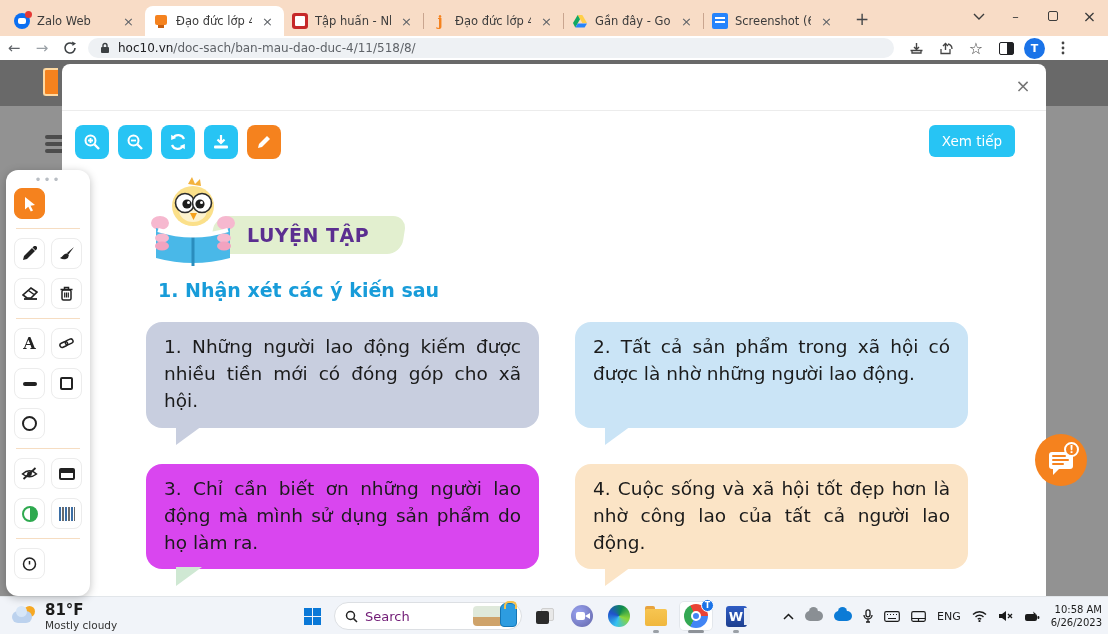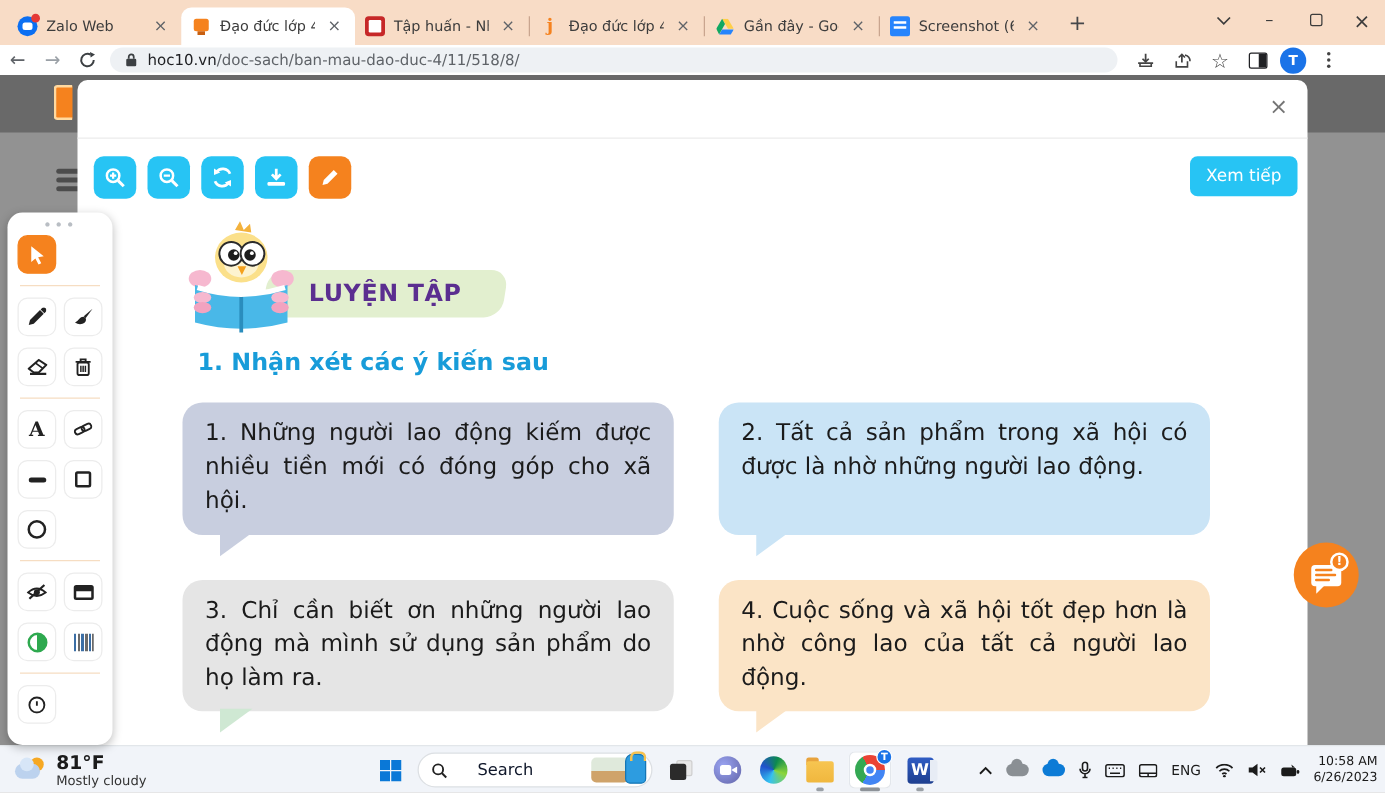--- a/index.html
+++ b/index.html
@@ -49,36 +49,36 @@
   .dim-area { position:absolute; left:0; top:60px; width:1108px; height:536px; background:#929292; }
   .dim-header { position:absolute; left:0; top:0; width:100%; height:46px; background:#696969; }
   .logo-sliver { position:absolute; left:43px; top:8px; width:15px; height:28px; background:#f5821e; border-radius:3px 0 0 3px; border:2px solid #ffd9a0; border-right:none; }
   .hamburger { position:absolute; left:45px; top:75px; width:22px; height:18px; display:flex; flex-direction:column; justify-content:space-between; }
   .hamburger span { display:block; height:4px; background:#4c4c4c; border-radius:2px; }
 
   
   .modal { position:absolute; left:62px; top:64px; width:984px; height:532px; background:#ffffff; border-radius:8px 8px 0 0; }
   .modal-close { position:absolute; top:10px; right:12px; width:22px; height:22px; display:flex; align-items:center; justify-content:center; color:#757575; font-size:18px; }
   .modal-divider { position:absolute; top:46px; left:0; width:100%; height:1px; background:#ececec; }
-  .pdf-toolbar { position:absolute; top:61px; left:13px; right:5px; height:34px; display:flex; align-items:center; gap:9px; }
+  .pdf-toolbar { position:absolute; top:61px; left:13px; right:28px; height:34px; display:flex; align-items:center; gap:9px; }
   .tbtn { width:34px; height:34px; border-radius:8px; background:#27c4f4; display:flex; align-items:center; justify-content:center; }
   .tbtn.orange { background:#f5821e; }
   .next-btn { position:absolute; right:3px; top:0; width:86px; height:32px; border-radius:6px; background:#27c4f4; color:#fff; font-size:13.5px; display:flex; align-items:center; justify-content:center; }
 
   .lesson { position:absolute; left:84px; top:112px; width:822px; }
   .mascot { position:absolute; left:0; top:0; width:92px; height:92px; z-index:2; }
   .pill { position:absolute; left:66px; top:40px; width:192px; height:38px; background:#e2efcf; border-radius:14px; transform:skewX(-9deg); display:flex; align-items:center; justify-content:center; }
   .pill span { transform:skewX(9deg); color:#5b2e90; font-weight:bold; font-size:19px; letter-spacing:.5px; }
   .question { position:absolute; left:12px; top:103px; color:#189cd9; font-weight:bold; font-size:19px; }
   .cards { position:absolute; left:0; top:146px; width:822px; display:grid; grid-template-columns:1fr 1fr; column-gap:32px; row-gap:33px;gap:36px; }
   .card { position:relative; border-radius:16px; padding:11px 18px 13px 18px; font-size:18.5px; line-height:1.47; color:#1b1b1b; text-align:justify; }
   .card::after { content:""; position:absolute; left:30px; bottom:-17px; width:0; height:0; border-top:19px solid transparent; border-right:26px solid transparent; border-left:0; }
   .card.c1 { background:#c8cedf; } .card.c1::after { border-top-color:#c8cedf; }
   .card.c2 { background:#cae4f6; } .card.c2::after { border-top-color:#cae4f6; }
-  .card.c3 { background:#e5e5e5; } .card.c3::after { border-top-color:#cfe8d3; }
+  .card.c3 { background:#d946ef; } .card.c3::after { border-top-color:#cfe8d3; }
   .card.c4 { background:#fbe4c6; } .card.c4::after { border-top-color:#fbe4c6; }
 
   
   .fab { position:absolute; left:1035px; top:434px; width:52px; height:52px; border-radius:50%; background:#f5821e; z-index:6; display:flex; align-items:center; justify-content:center; }
   .fab .bubble { position:relative; width:24px; height:17px; background:#fff; border-radius:3px; }
   .fab .bubble i { position:absolute; left:3px; height:2px; background:#f5821e; border-radius:1px; }
   .fab .bubble i:nth-child(1){ top:3px; width:14px; }
   .fab .bubble i:nth-child(2){ top:7px; width:17px; }
   .fab .bubble i:nth-child(3){ top:11px; width:12px; }
   .fab .bubble::after { content:""; position:absolute; left:4px; bottom:-6px; border-top:7px solid #fff; border-right:7px solid transparent; }
@@ -108,21 +108,21 @@
   .wicon .sun { position:absolute; left:12px; top:0; width:11px; height:11px; border-radius:50%; background:#f6a823; }
   .wicon .cl { position:absolute; left:0; top:5px; width:20px; height:12px; background:#bcd2ee; border-radius:8px; }
   .wicon .cl::after { content:""; position:absolute; left:4px; top:-5px; width:11px; height:11px; background:#d7e6f7; border-radius:50%; }
   .wtext .t { font-size:15px; color:#1b1b1b; font-weight:bold; }
   .wtext .c { font-size:10.5px; color:#333; }
   .tb-center { position:absolute; left:299px; top:4px; display:flex; align-items:center; gap:9px; }
   .start { width:26px; height:26px; display:flex; align-items:center; justify-content:center; }
   .winlogo { width:17px; height:17px; display:grid; grid-template-columns:8px 8px; grid-template-rows:8px 8px; gap:1px; }
   .winlogo i { background:#0a78d7; }
   .searchbox { width:188px; height:28px; background:#fff; border:1px solid #dcdfe3; border-radius:14px; display:flex; align-items:center; padding:0 4px 0 10px; gap:7px; }
-  .searchbox .stext { flex:1; font-size:13px; color:#0f172a;margin-left:17px; }
+  .searchbox .stext { flex:1; font-size:13px; color:#701a75; }
   .bing-doodle { position:relative; width:44px; height:26px; }
   .bing-doodle .pic { position:absolute; left:0; top:3px; width:30px; height:20px; border-radius:4px; background:linear-gradient(#dfe9db 0 55%,#cfa36a 55% 100%); }
   .bing-doodle .bag { position:absolute; right:0; top:0; width:17px; height:24px; border-radius:6px 6px 4px 4px; background:#2d9ce0; border:1px solid #1576b5; }
   .bing-doodle .bag::after { content:""; position:absolute; left:3px; top:-3px; width:9px; height:6px; border:2px solid #f6c14d; border-bottom:none; border-radius:5px 5px 0 0; }
   .task-ic { width:28px; height:30px; display:flex; align-items:center; justify-content:center; position:relative; }
   .indicator { position:absolute; bottom:-2px; left:50%; transform:translateX(-50%); width:6px; height:3px; border-radius:2px; background:#9aa0a6; }
   .indicator.wide { width:16px; background:#8d9298; }
   .taskview { position:relative; width:18px; height:16px; }
   .taskview .b { position:absolute; width:13px; height:13px; border-radius:2px; }
   .taskview .b1 { right:0; top:0; background:#e8e8e8; border:1px solid #cfcfcf; }

